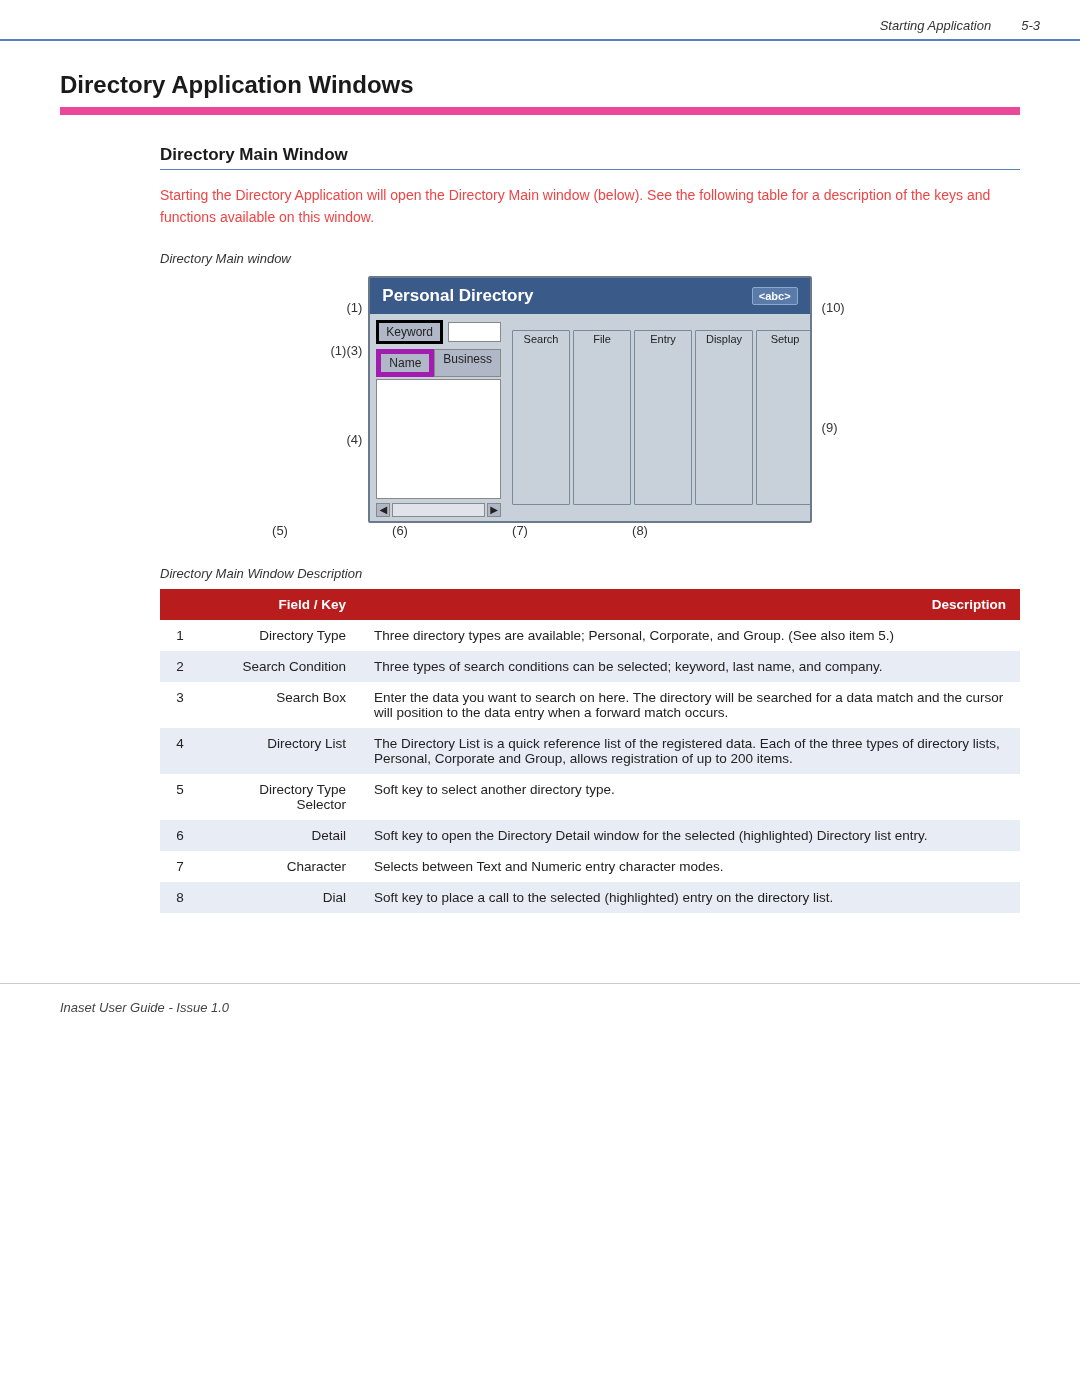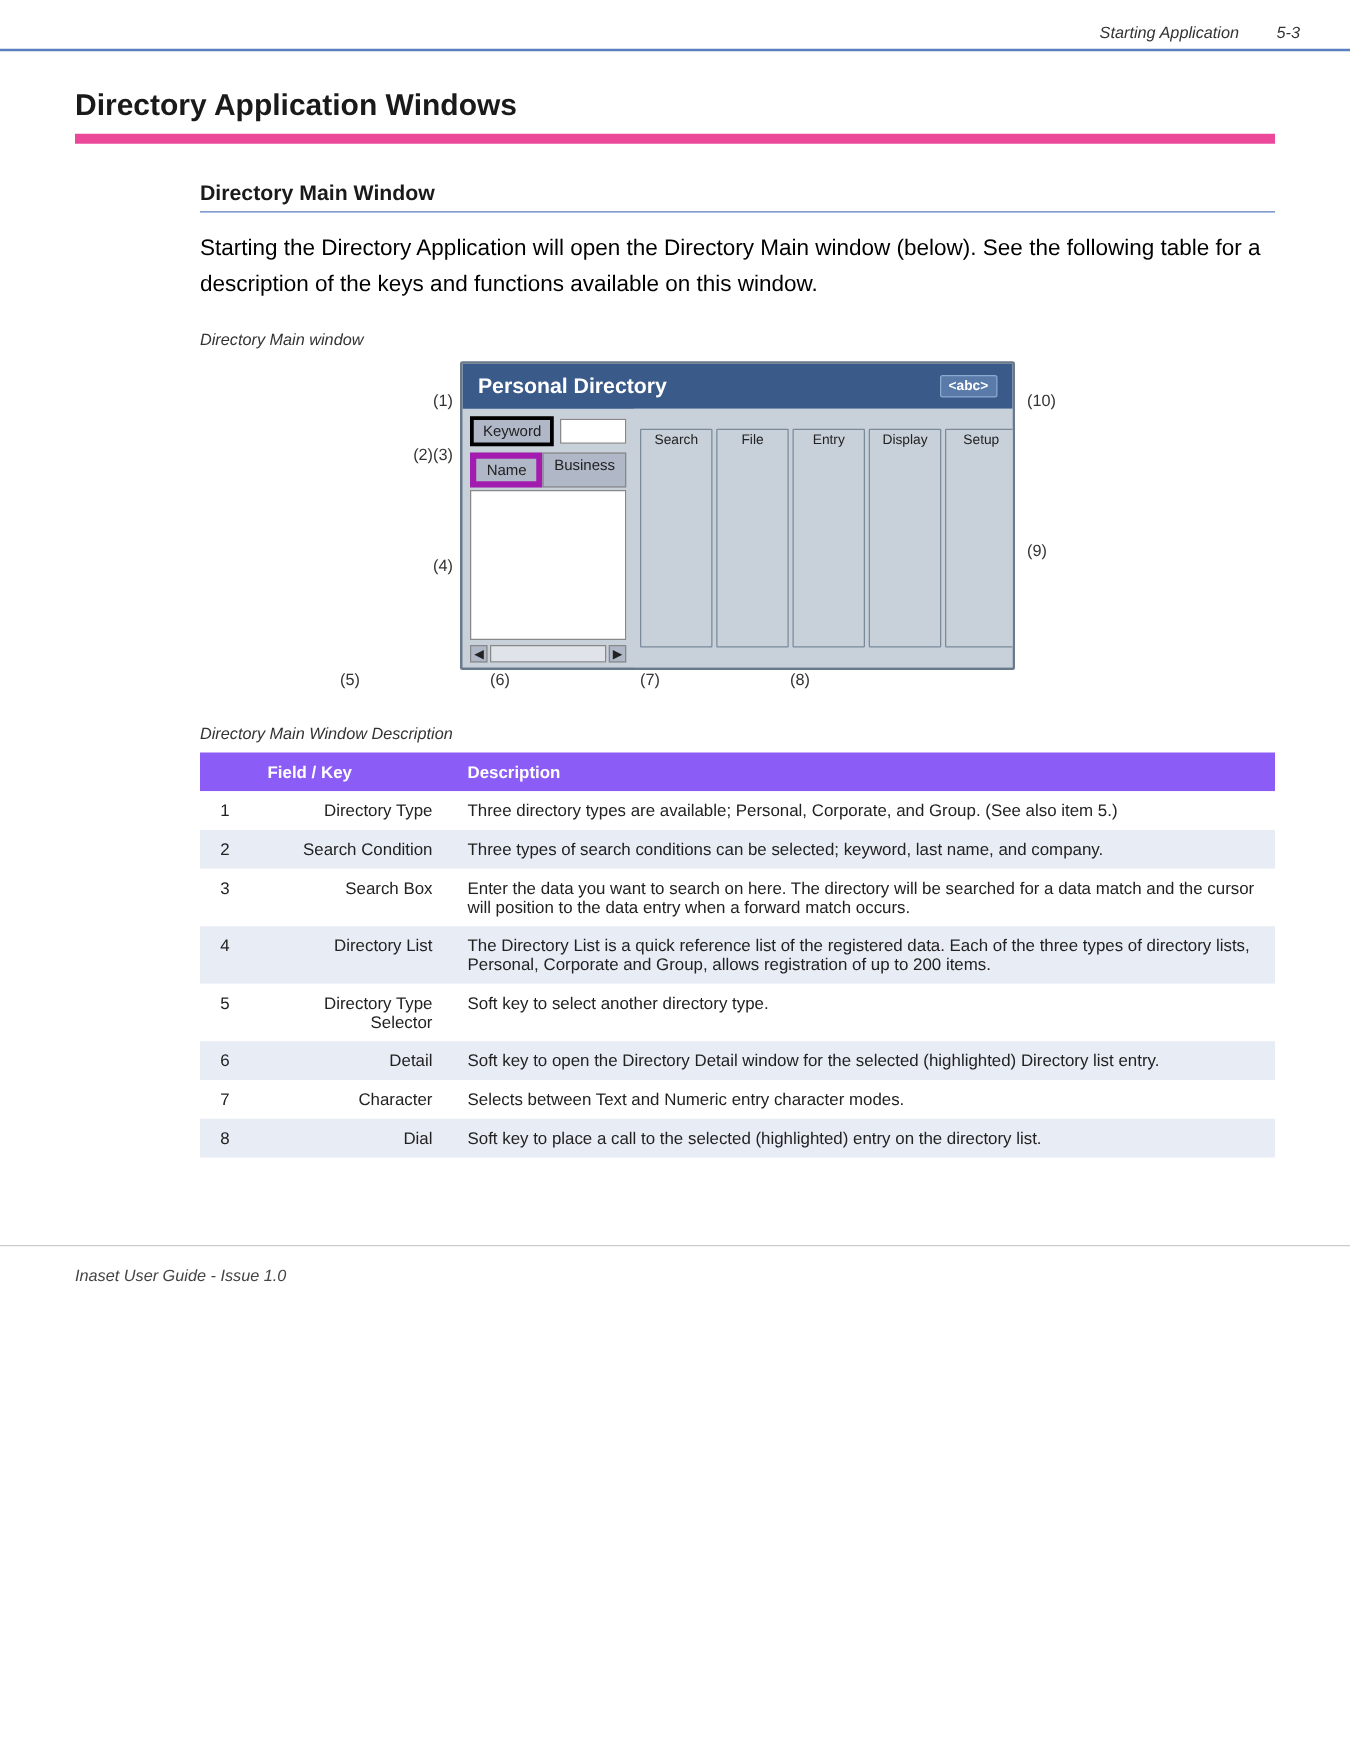--- a/index.html
+++ b/index.html
@@ -56,22 +56,22 @@
     .section-title {
       font-size: 17px;
       font-weight: bold;
       color: #1a1a1a;
       margin-bottom: 14px;
       border-bottom: 1px solid #5a7fc0;
       padding-bottom: 4px;
     }
 
     .section-description {
-      font-size: 18px;
-      color: #000000;
+      font-size: 14px;
+      color: #ef4444;
       line-height: 1.6;
       margin-bottom: 22px;
     }
 
     
     .diagram-caption {
       font-style: italic;
       font-size: 13px;
       color: #333;
       margin-bottom: 10px;
@@ -248,24 +248,24 @@
       margin-top: 28px;
       margin-bottom: 8px;
     }
 
     .desc-table {
       width: 100%;
       border-collapse: collapse;
       font-size: 13.5px;
     }
     .desc-table thead tr th {
-      background: #8b5cf6;
+      background: #b91c1c;
       color: #fff;
       padding: 8px 14px;
-      text-align: left;
+      text-align: right;
       font-weight: bold;
     }
     .desc-table tbody tr:nth-child(even) {
       background: #e8ecf5;
     }
     .desc-table tbody tr:nth-child(odd) {
       background: #fff;
     }
     .desc-table td {
       padding: 8px 14px;
@@ -333,21 +333,21 @@
 
     <div class="diagram-caption">Directory Main window</div>
 
     <div class="diagram-outer">
 
       <div class="left-labels">
         <div style="height:54px; display:flex; align-items:center; justify-content:flex-end; padding-right:6px;">
           <span>(1)</span>
         </div>
         <div style="height:32px; display:flex; align-items:center; justify-content:flex-end; padding-right:6px;">
-          <span>(2)(3)</span>
+          <span>(1)(3)</span>
         </div>
         <div style="height:145px; display:flex; align-items:center; justify-content:flex-end; padding-right:6px;">
           <span>(4)</span>
         </div>
       </div>
 
       <div class="dir-window">
 
         <div class="dir-title-bar">
           <span>Personal Directory</span>

